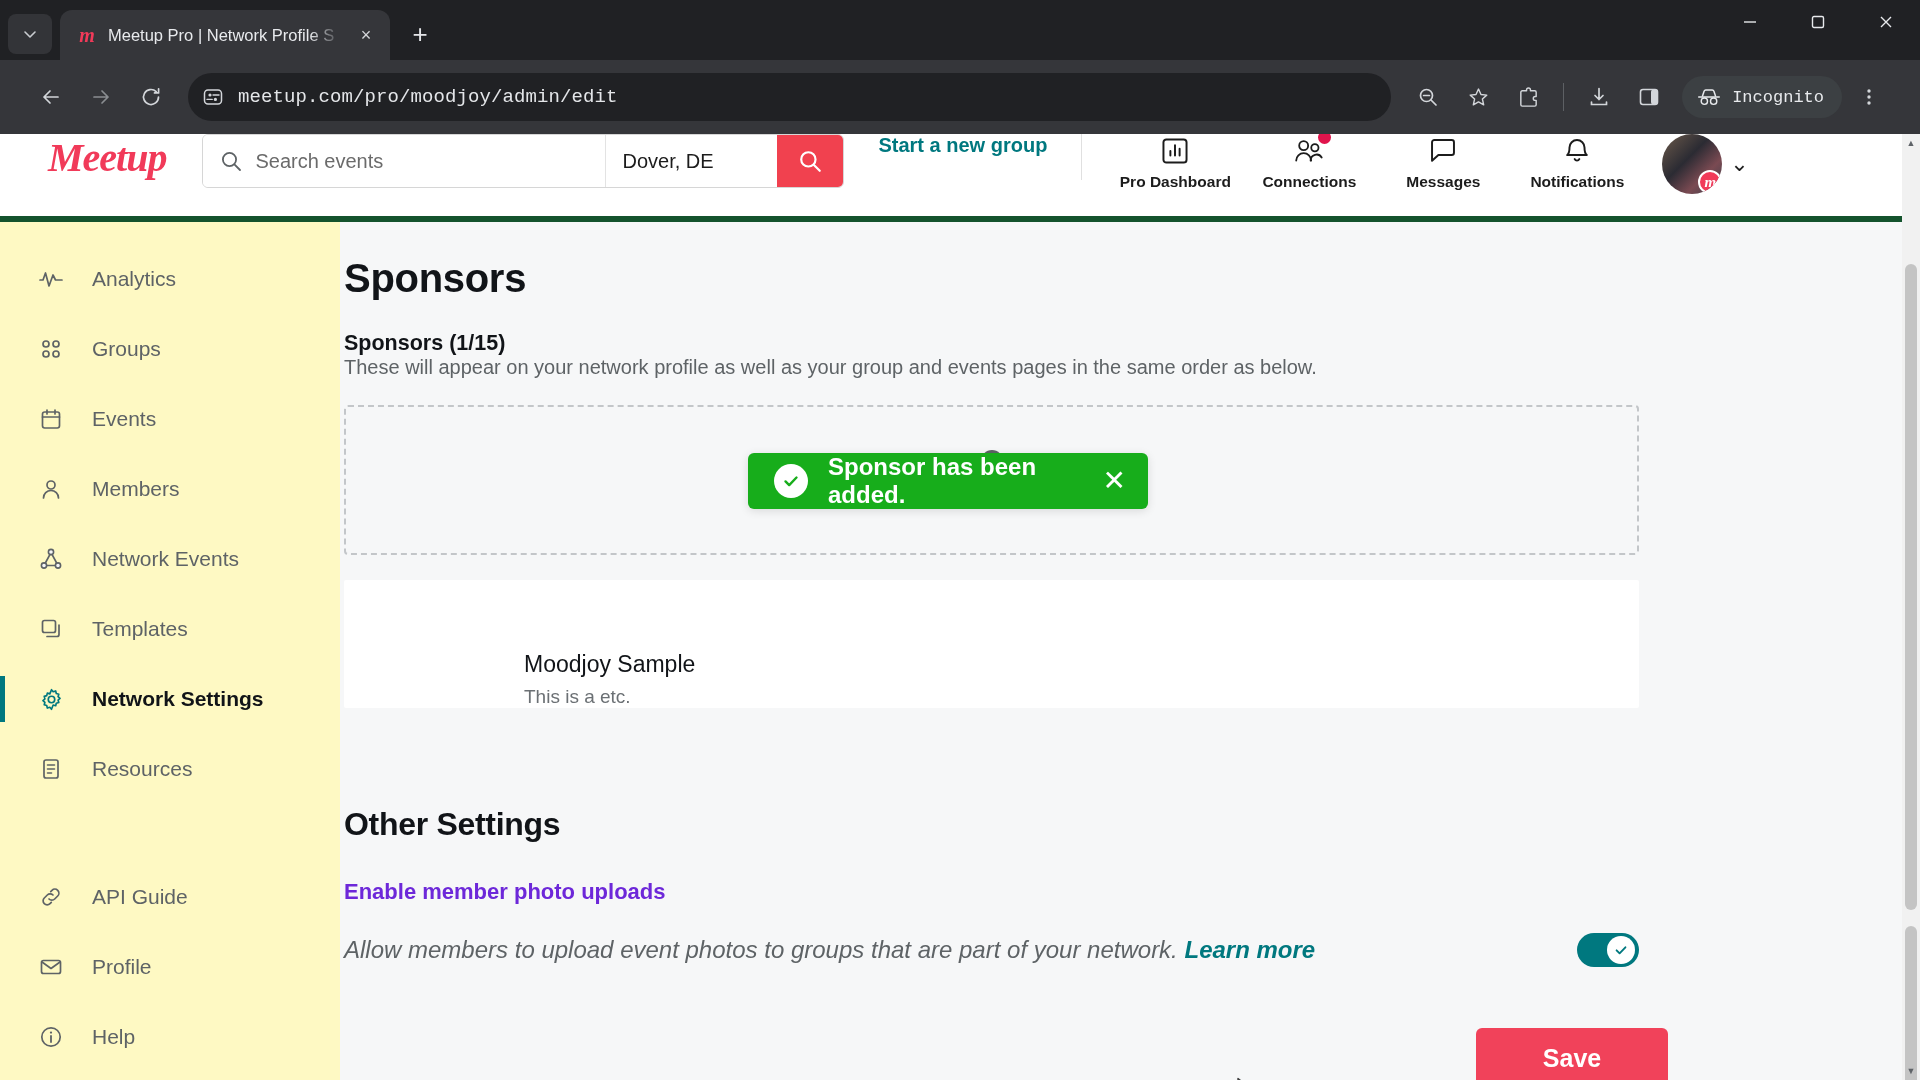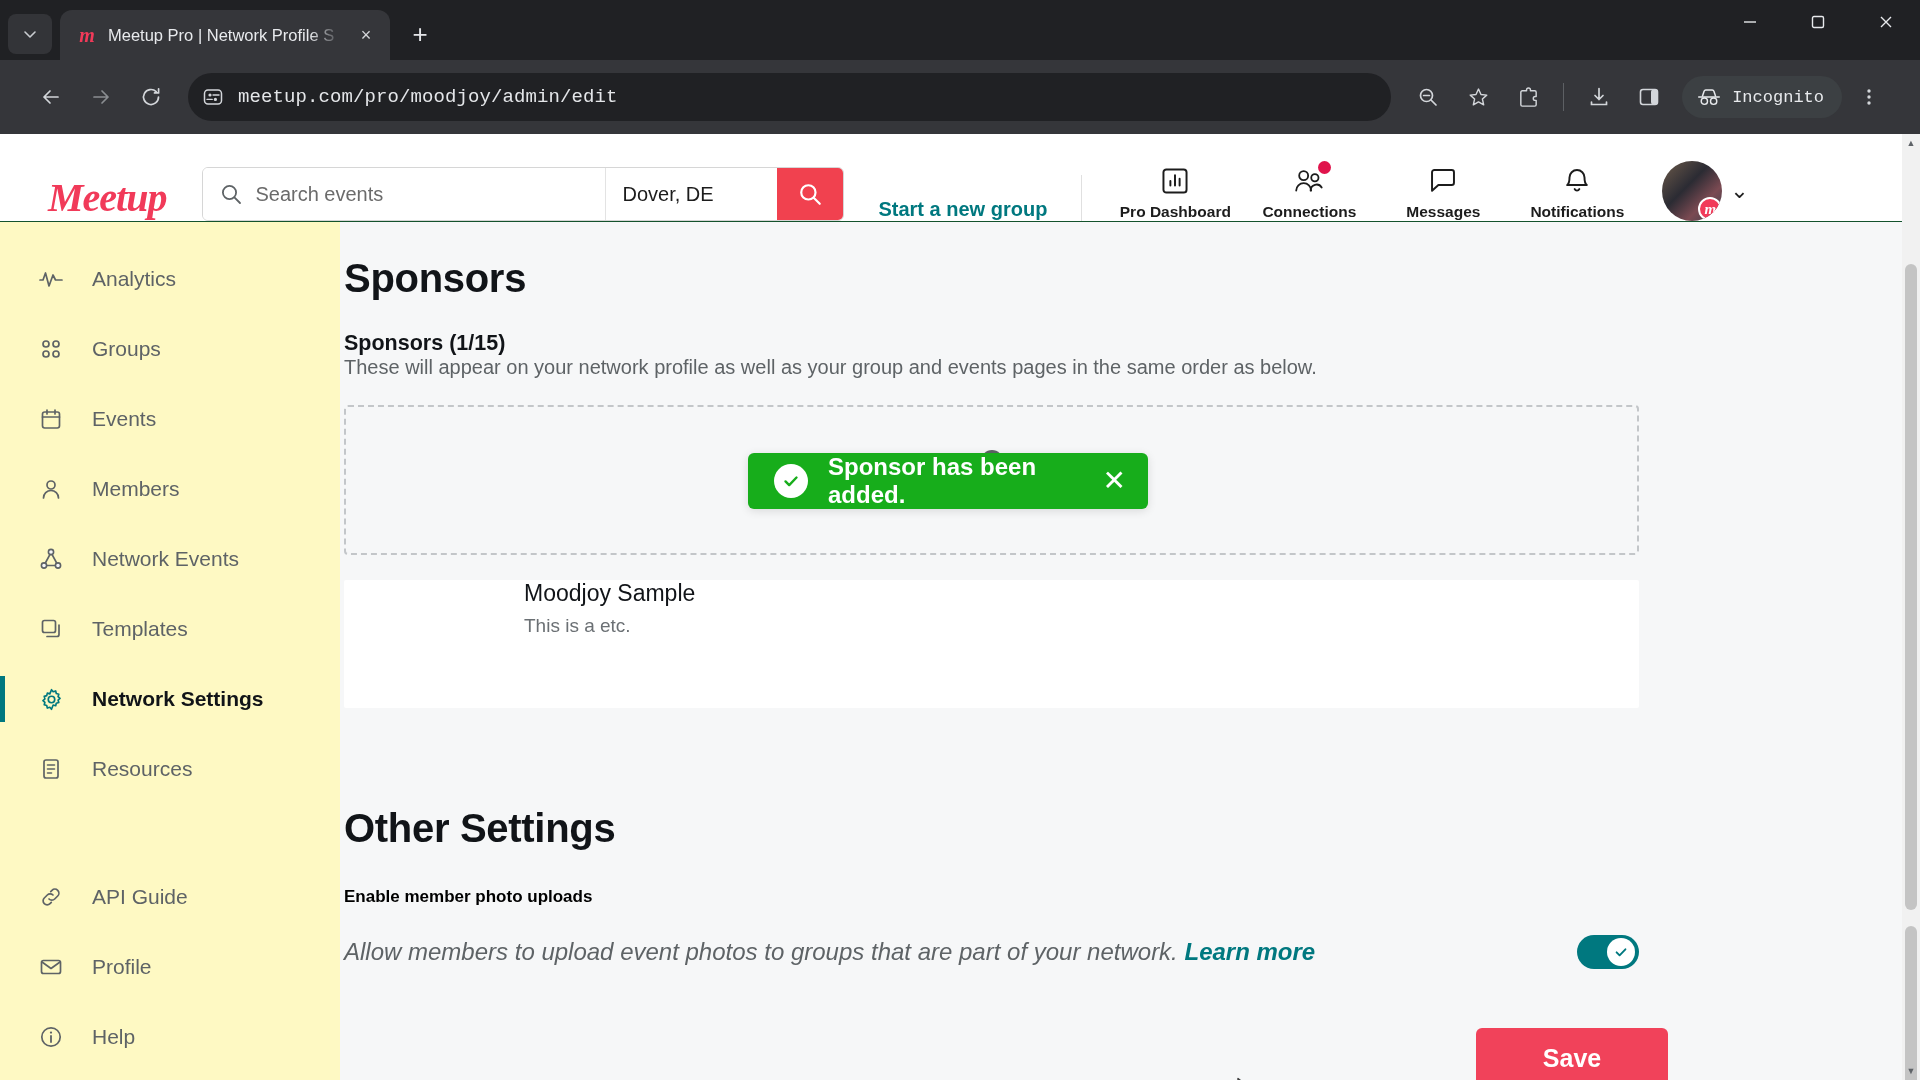--- a/index.html
+++ b/index.html
@@ -60,22 +60,22 @@
   .tb-divider { width: 1px; height: 28px; background: #5d6064; margin: 0 8px; }
   .incognito-pill {
     height: 42px; background: #3c4043; border-radius: 21px; display: flex; align-items: center;
     gap: 10px; padding: 0 18px 0 14px; color: #e8eaed; font-size: 17px; margin-left: 6px;
   }
 
   
   .page { flex: 1; background: #ffffff; display: flex; flex-direction: column; position: relative; overflow: hidden;}
 
   .mu-header {
-    height: 88px; background: #fff; display: flex; align-items: flex-end;
-    padding: 0 26px 0 48px; gap: 0; border-bottom: 1px solid #14532d; flex: none;
+    height: 88px; background: #fff; display: flex; align-items: flex-start;
+    padding: 0 26px 0 48px; gap: 0; border-bottom: 6px solid #14532d; flex: none;
   }
   .mu-logo { font-family: "Liberation Serif", serif; font-style: italic; font-weight: bold;
     color: #f13a59; font-size: 40px; letter-spacing: -1px; margin-right: 36px; }
   .searchwrap { display: flex; height: 54px; border: 1px solid #d6d6d6; border-radius: 6px; overflow: hidden; }
   .search-events { width: 402px; display: flex; align-items: center; gap: 12px; padding: 0 16px; background:#fff;}
   .search-events input, .search-loc input {
     border: 0; outline: 0; font-size: 20px; font-family: "Liberation Sans", sans-serif;
     width: 100%; background: transparent; color: #1c1c1c;
   }
   .search-events input::placeholder { color: #6b6b6b; }
@@ -127,28 +127,28 @@
     display: flex; flex-direction: column; align-items: center; justify-content: center; gap: 10px;
     background: transparent;
   }
   .plus-circle {
     width: 22px; height: 22px; border-radius: 50%; background: #5e6366; color: #fff;
     display: flex; align-items: center; justify-content: center; font-size: 19px; line-height: 1;
   }
   .dropzone .label { font-size: 24px; color: #111418; }
 
   .sponsor-card {
-    width: 1295px; height: 128px; background: #fff; display: flex; align-items: flex-start;
+    width: 1295px; height: 128px; background: #fff; display: flex; align-items: flex-end;
     margin-top: 25px; padding-left: 180px; border-radius: 2px;
   }
   .sponsor-name { font-size: 23px; color: #111418; margin-bottom: 8px; }
   .sponsor-desc { font-size: 19px; color: #6b7074; }
 
-  h2.sect2 { font-size: 40px; color: #111418; margin-top: 98px; margin-bottom: 36px; letter-spacing: -.3px;}
-  .setting-title { font-size: 17px; font-weight: bold; color: #000000; margin-bottom: 28px; }
+  h2.sect2 { font-size: 32px; color: #111418; margin-top: 98px; margin-bottom: 36px; letter-spacing: -.3px;}
+  .setting-title { font-size: 22px; font-weight: bold; color: #6d28d9; margin-bottom: 28px; }
   .setting-row { display: flex; align-items: center; width: 1295px; }
   .setting-desc { font-size: 24px; color: #5e6366; font-style: italic; }
   .setting-desc a { color: #00787f; font-weight: bold; text-decoration: none; }
   .toggle {
     margin-left: auto; width: 62px; height: 34px; border-radius: 17px; background: #00787f;
     display: flex; align-items: center; justify-content: flex-end; padding: 0 4px; position: relative;
   }
   .toggle .knob {
     width: 28px; height: 28px; border-radius: 50%; background: #fff; display:flex;
     align-items:center; justify-content:center; color:#00787f;

